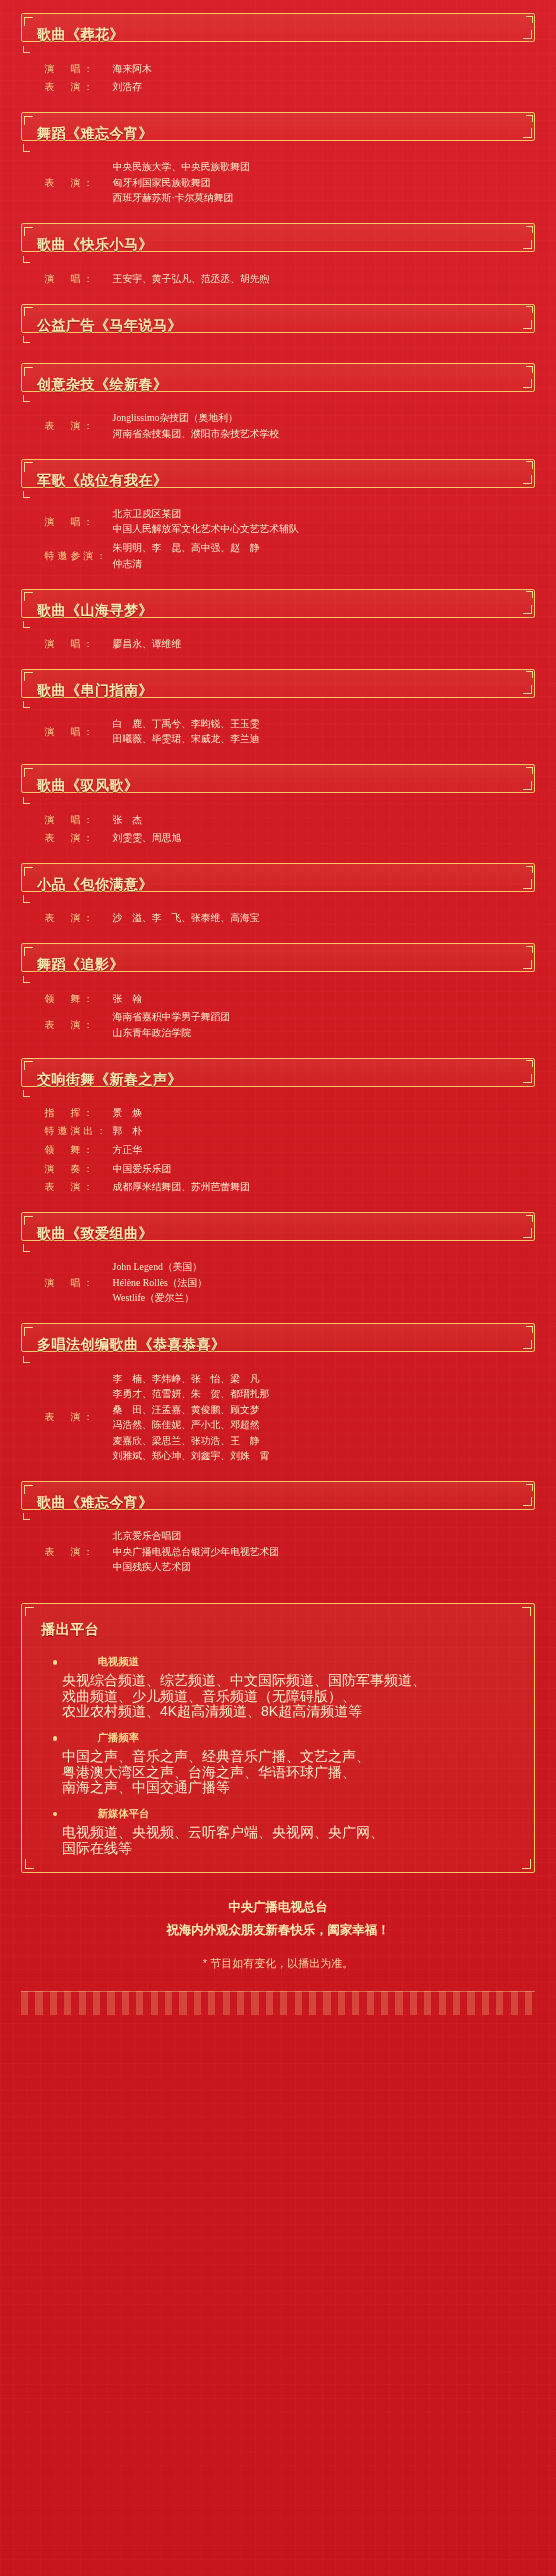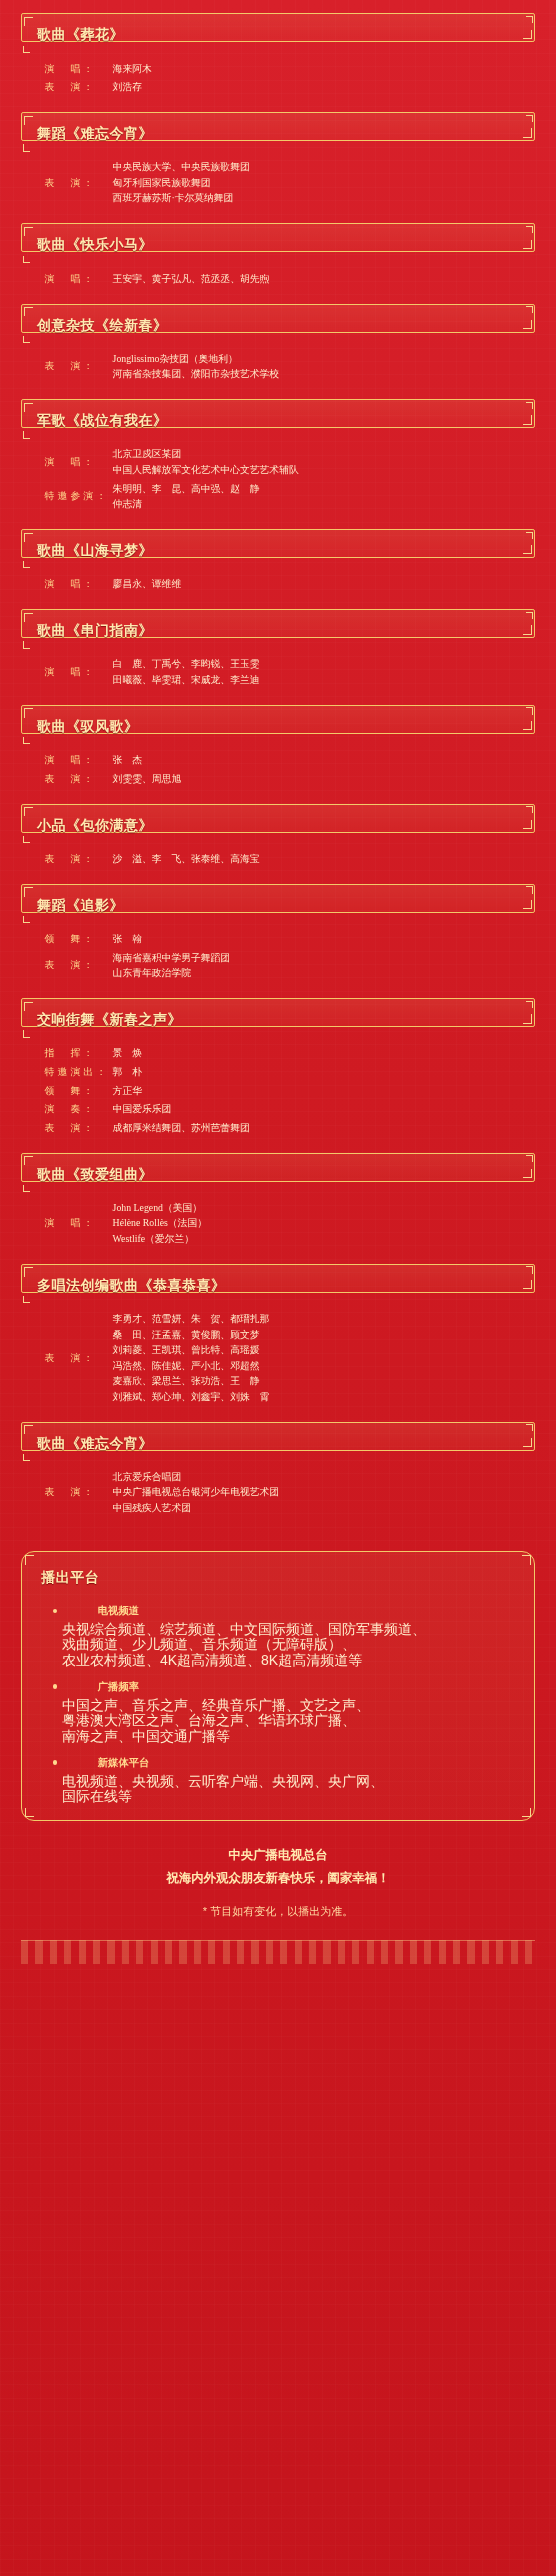--- a/index.html
+++ b/index.html
@@ -118,24 +118,24 @@
     color: #ffeccb;
     line-height: 15.5px;
   }
   .names .line {
     display: block;
     white-space: nowrap;
   }
 
   
   .platform-block {
-    margin-top: 36px;
+    margin-top: 28px;
     margin-bottom: 15.5px;
     border: 1px solid #f3c969;
-    border-radius: 13px;
+    border-radius: 2px;
     padding: 0 0 15.5px 0;
     background: linear-gradient(180deg, rgba(255,215,120,0.07), rgba(255,190,80,0.03));
     position: relative;
   }
   .platform-block .c {
     position: absolute;
     width: 9.3px; height: 9.3px;
     border: 1px solid #f7d88f;
   }
   .platform-block .c.tl { left: 3.1px; top: 3.1px; border-right: none; border-bottom: none; }
@@ -275,20 +275,28 @@
       <div class="rows">
         <div class="row">
           <div class="role">演　唱：</div>
           <div class="names">
             <span class="line">王安宇、黄子弘凡、范丞丞、胡先煦</span>
           </div>
         </div>
       </div>
     </div>
 
+    <div class="item">
+      <div class="title-bar">
+        <div class="frame"></div>
+        <div class="corner-deco tr"></div>
+        <div class="corner-deco bl"></div>
+        <div class="title-text">公益广告《马年说马》</div>
+      </div>
+    </div>
 
     <div class="item">
       <div class="title-bar">
         <div class="frame"></div>
         <div class="corner-deco tr"></div>
         <div class="corner-deco bl"></div>
         <div class="title-text">创意杂技《绘新春》</div>
       </div>
       <div class="rows">
         <div class="row">
@@ -489,23 +497,23 @@
       <div class="title-bar">
         <div class="frame"></div>
         <div class="corner-deco tr"></div>
         <div class="corner-deco bl"></div>
         <div class="title-text">多唱法创编歌曲《恭喜恭喜》</div>
       </div>
       <div class="rows">
         <div class="row">
           <div class="role">表　演：</div>
           <div class="names">
+            <span class="line">李　楠、李炜峥、张　怡、梁　凡</span>
             <span class="line">李勇才、范雪妍、朱　贺、都瑨扎那</span>
             <span class="line">桑　田、汪孟嘉、黄俊鹏、顾文梦</span>
-            <span class="line">刘莉菱、王凯琪、曾比特、高瑶媛</span>
             <span class="line">冯浩然、陈佳妮、严小北、邓超然</span>
             <span class="line">麦嘉欣、梁思兰、张功浩、王　静</span>
             <span class="line">刘雅斌、郑心坤、刘鑫宇、刘姝　霄</span>
           </div>
         </div>
       </div>
     </div>
 
     <div class="item">
       <div class="title-bar">

